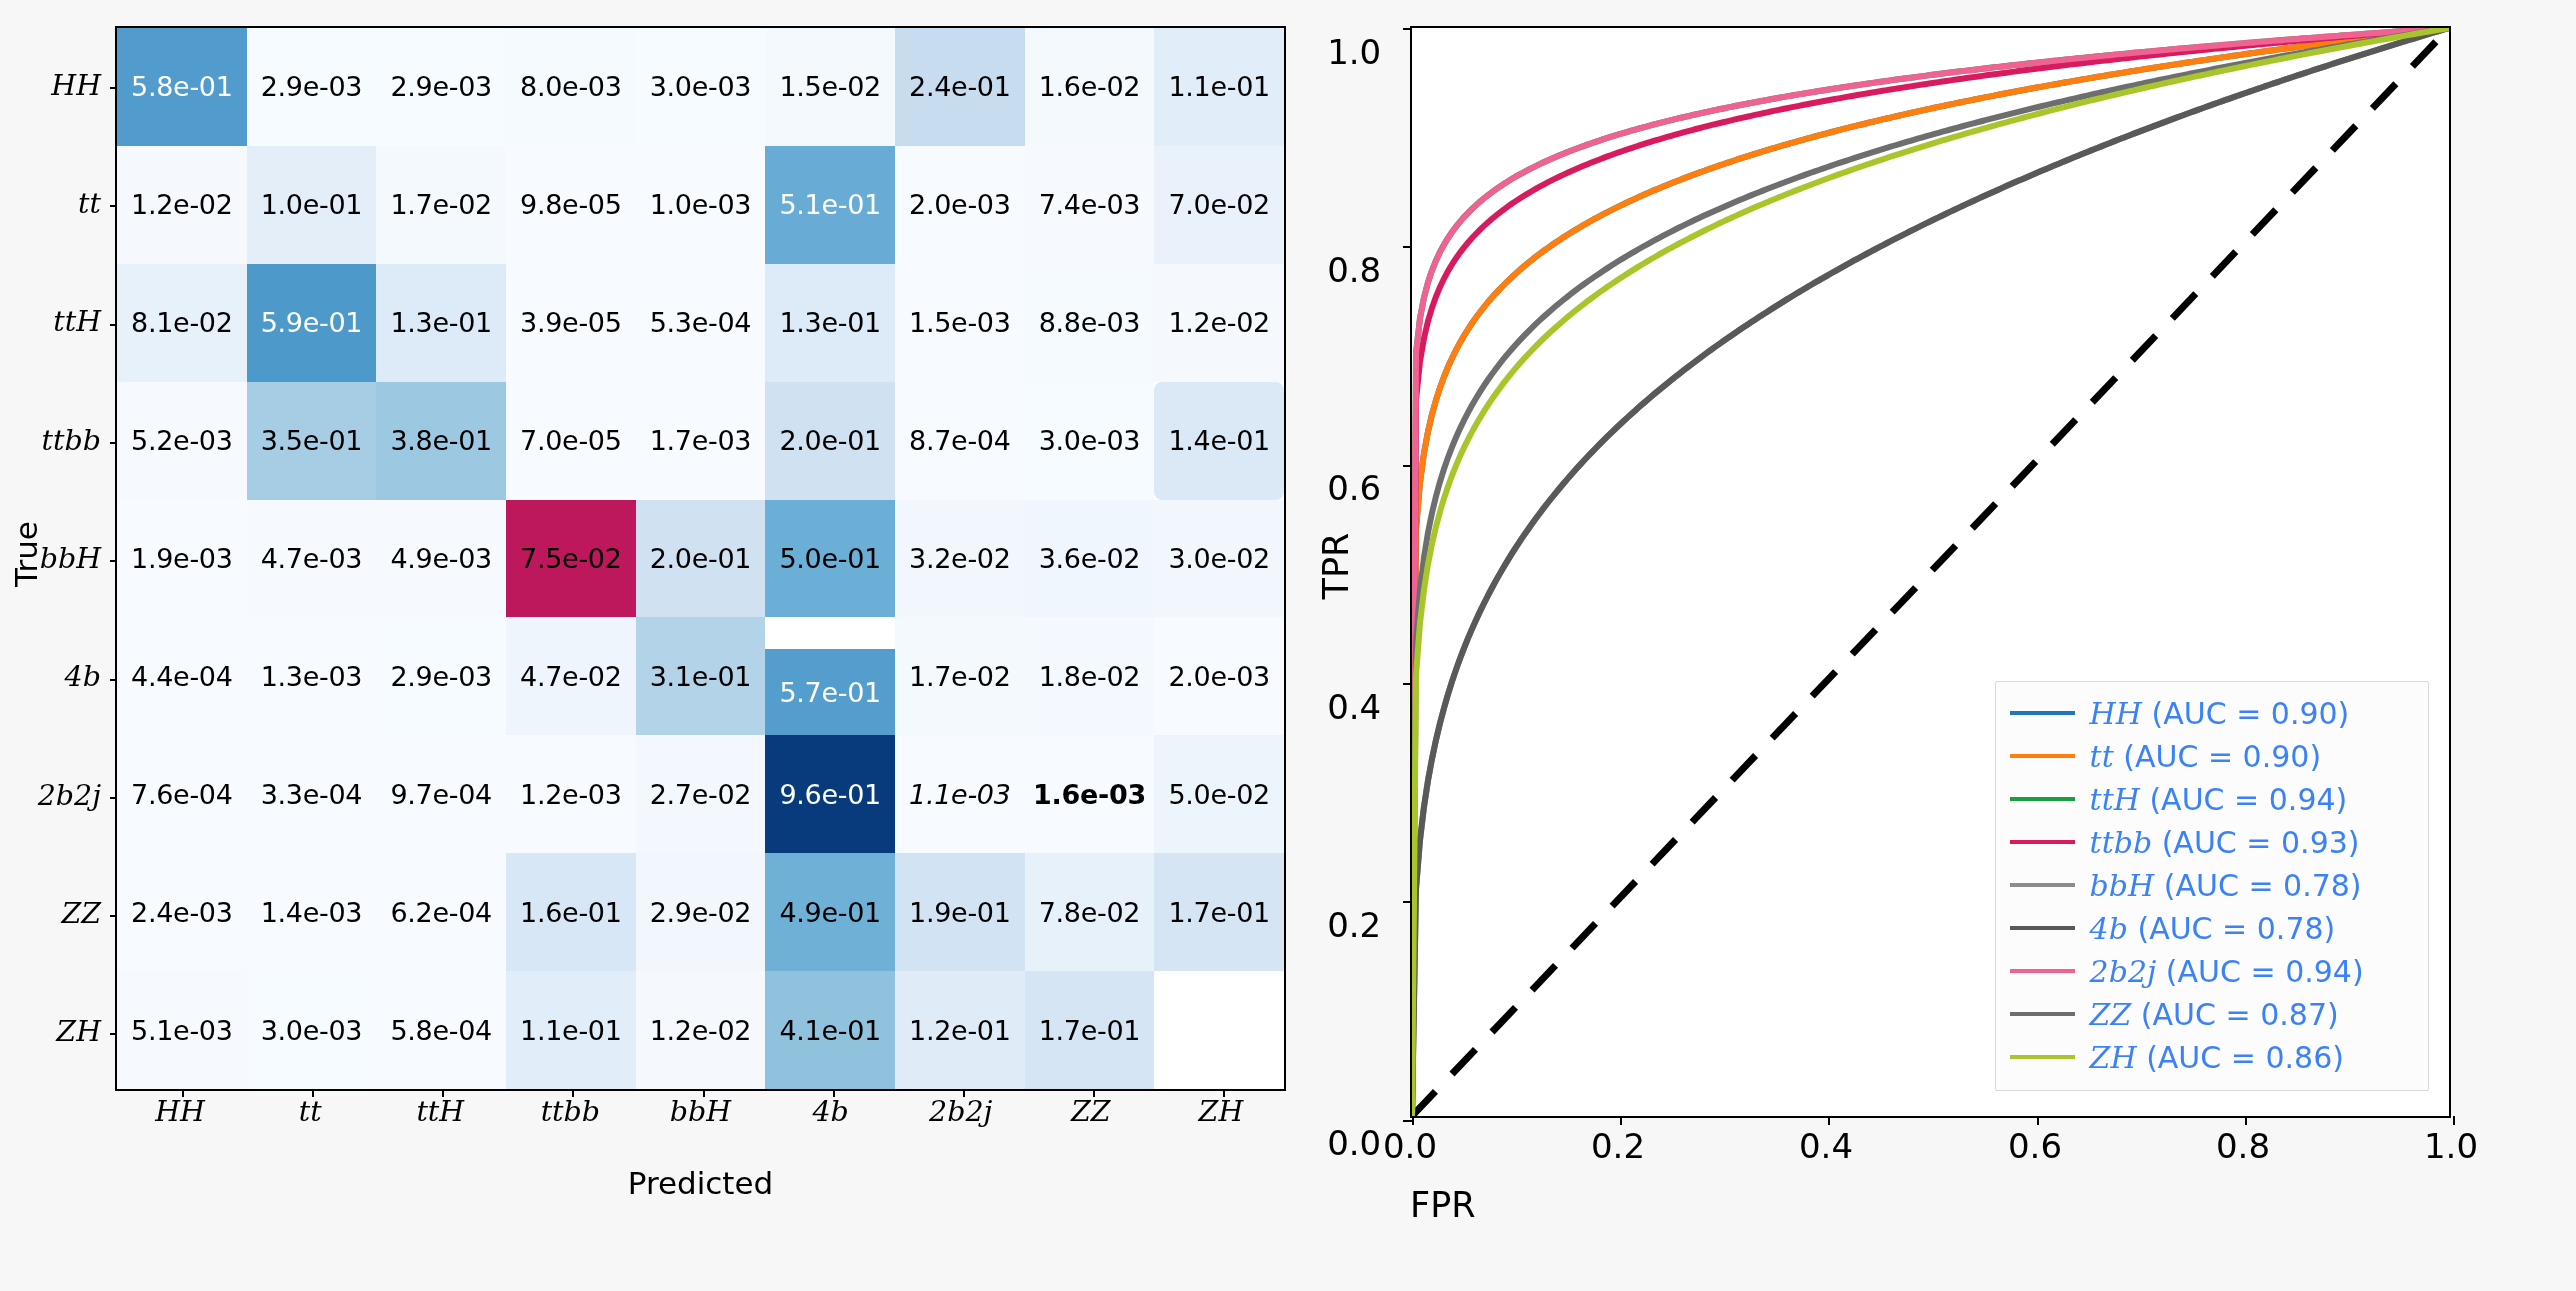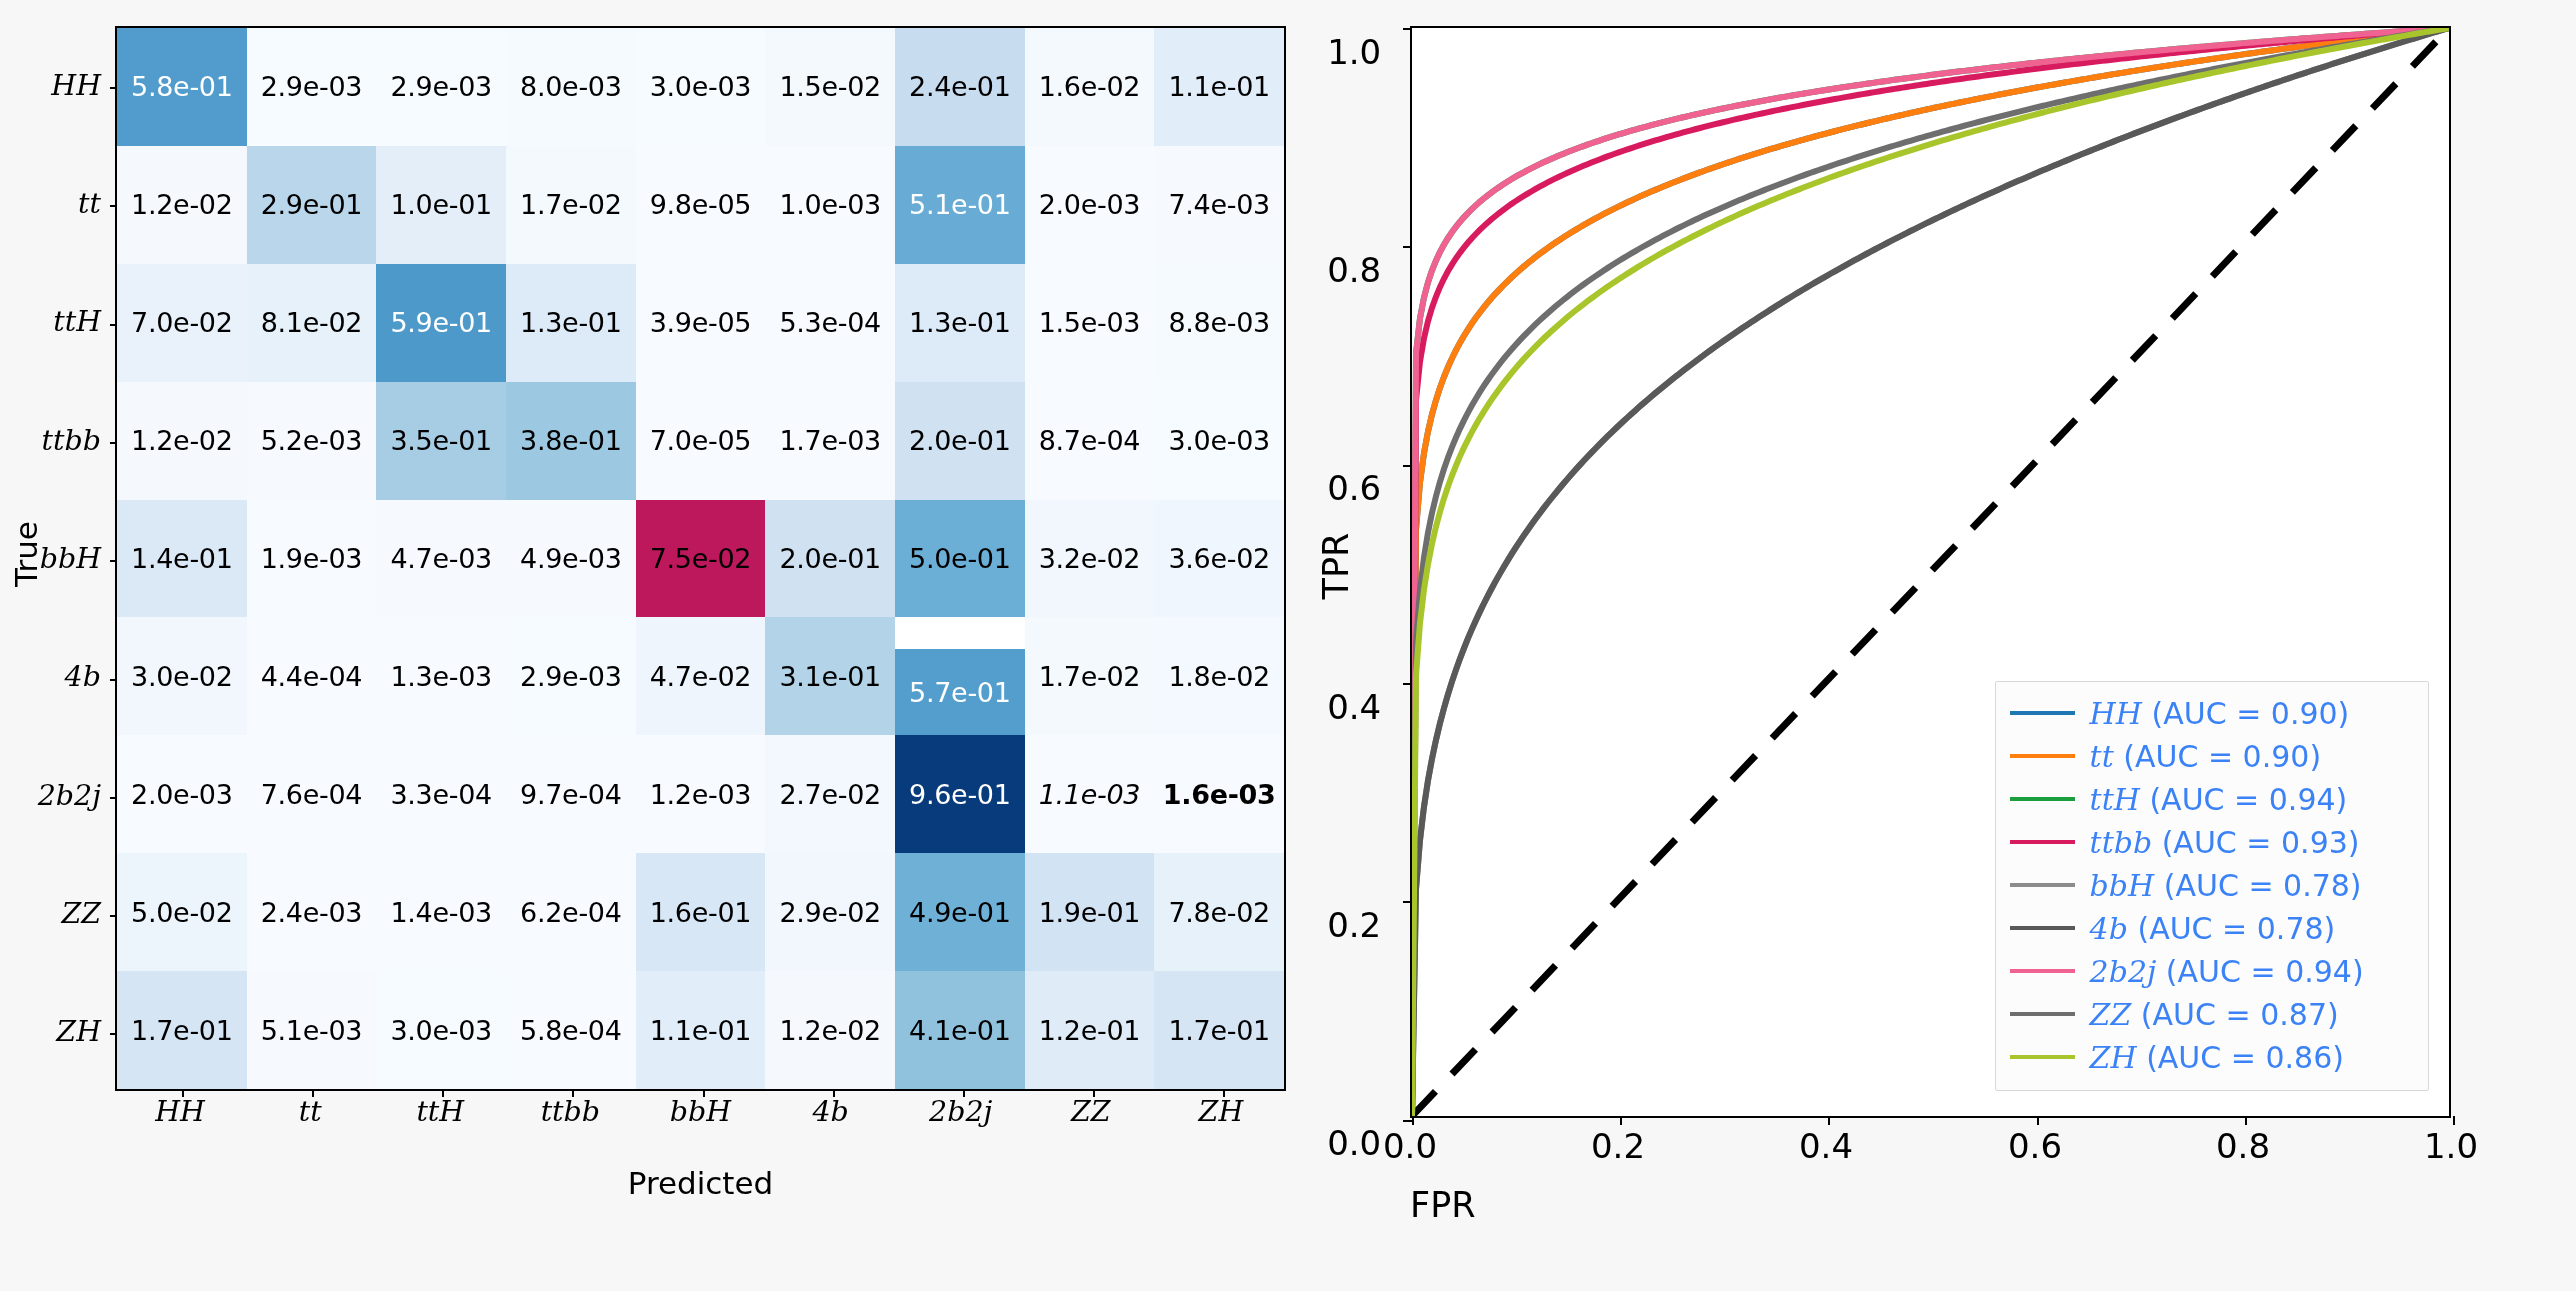--- a/index.html
+++ b/index.html
@@ -179,23 +179,20 @@
           </div>
           <div class="cm-cell" style="background: rgb(244, 249, 254);">
             <span>1.6e-02</span>
           </div>
           <div class="cm-cell" style="background: rgb(225, 237, 248);">
             <span>1.1e-01</span>
           </div>
           <div class="cm-cell" style="background: rgb(245, 249, 254);">
             <span>1.2e-02</span>
           </div>
-          <div class="cm-cell" style="background: rgb(185, 214, 235);">
-            <span>2.9e-01</span>
-          </div>
           <div class="cm-cell" style="background: rgb(227, 238, 249);">
             <span>1.0e-01</span>
           </div>
           <div class="cm-cell" style="background: rgb(244, 249, 254);">
             <span>1.7e-02</span>
           </div>
           <div class="cm-cell" style="background: rgb(247, 251, 255);">
             <span>9.8e-05</span>
           </div>
           <div class="cm-cell" style="background: rgb(247, 251, 255);">
@@ -257,21 +254,21 @@
           </div>
           <div class="cm-cell" style="background: rgb(208, 225, 242);">
             <span>2.0e-01</span>
           </div>
           <div class="cm-cell" style="background: rgb(247, 251, 255);">
             <span>8.7e-04</span>
           </div>
           <div class="cm-cell" style="background: rgb(246, 251, 255);">
             <span>3.0e-03</span>
           </div>
-          <div class="cm-cell" style="background: rgb(219, 233, 246);">
+          <div class="cm-cell" style="background: rgb(219, 233, 246); border-radius: 8px;">
             <span>1.4e-01</span>
           </div>
           <div class="cm-cell" style="background: rgb(247, 251, 255);">
             <span>1.9e-03</span>
           </div>
           <div class="cm-cell" style="background: rgb(246, 250, 255);">
             <span>4.7e-03</span>
           </div>
           <div class="cm-cell" style="background: rgb(246, 250, 255);">
             <span>4.9e-03</span>

